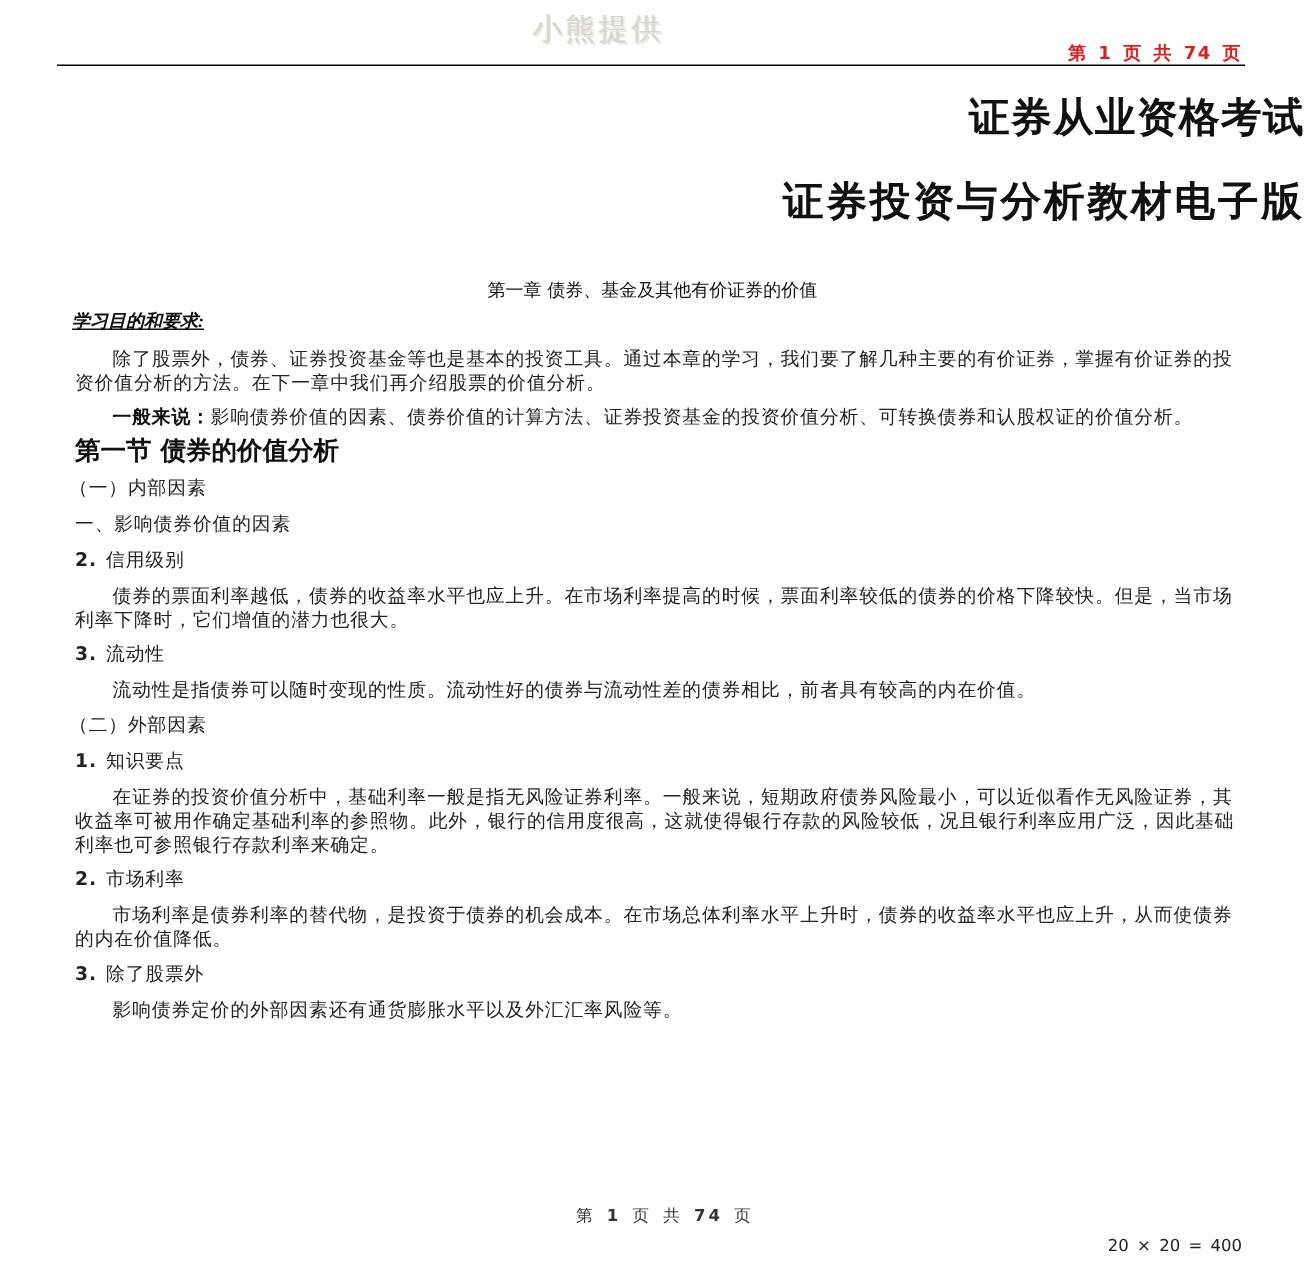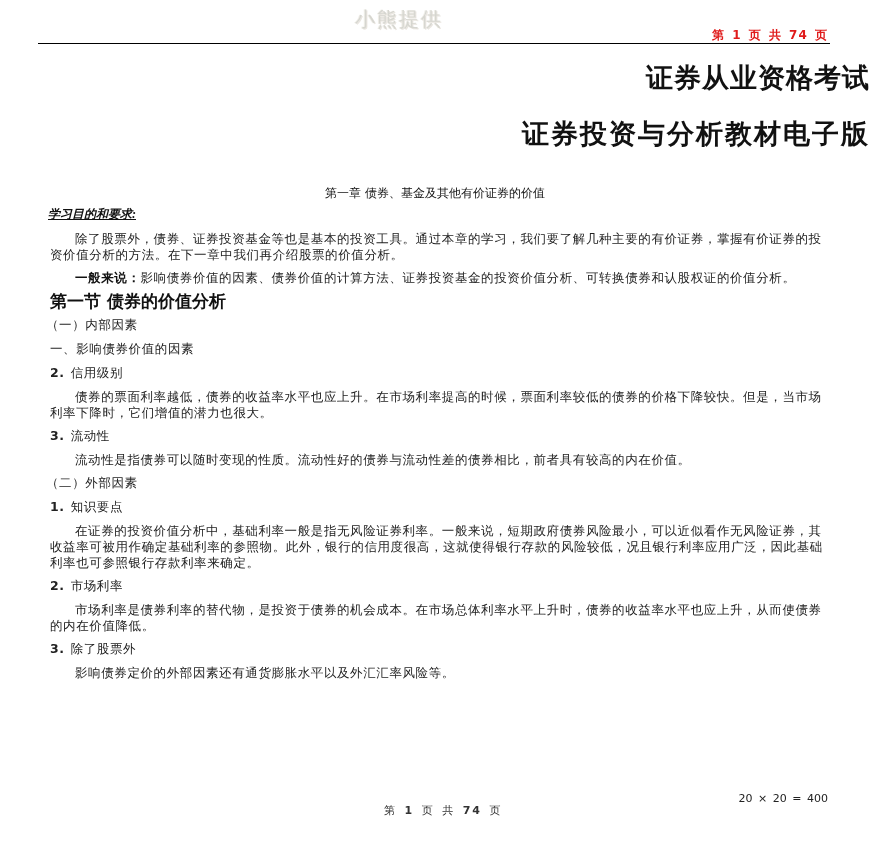--- a/index.html
+++ b/index.html
@@ -142,21 +142,21 @@
       color: #333;
       letter-spacing: 2px;
       word-spacing: 2px;
     }
     .footer-pagenum b {
       font-family: "DejaVu Sans", sans-serif;
     }
     .footer-grid {
       position: absolute;
       right: 42px;
-      top: 792px;
+      top: 824px;
       font-size: 11px;
       font-family: "DejaVu Sans", sans-serif;
       color: #222;
       word-spacing: 2px;
     }
   </style>
 </head>
 <body>
 
 <div class="page">

